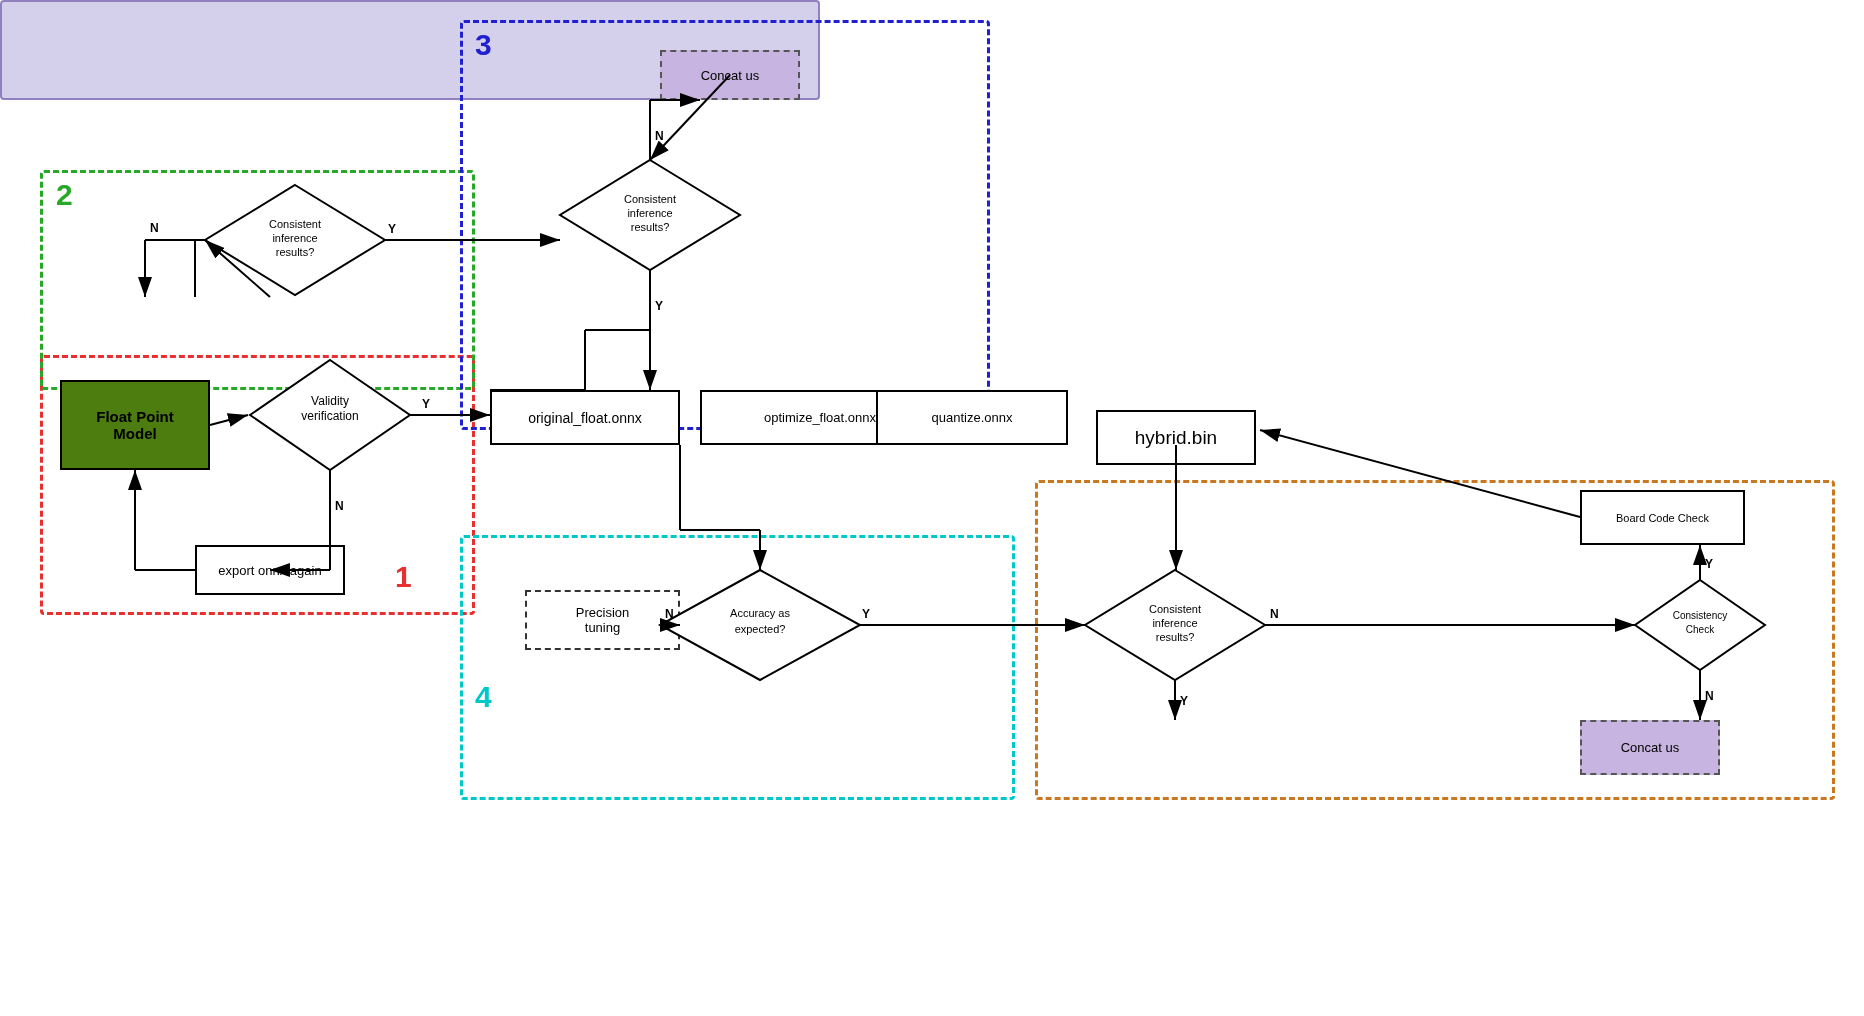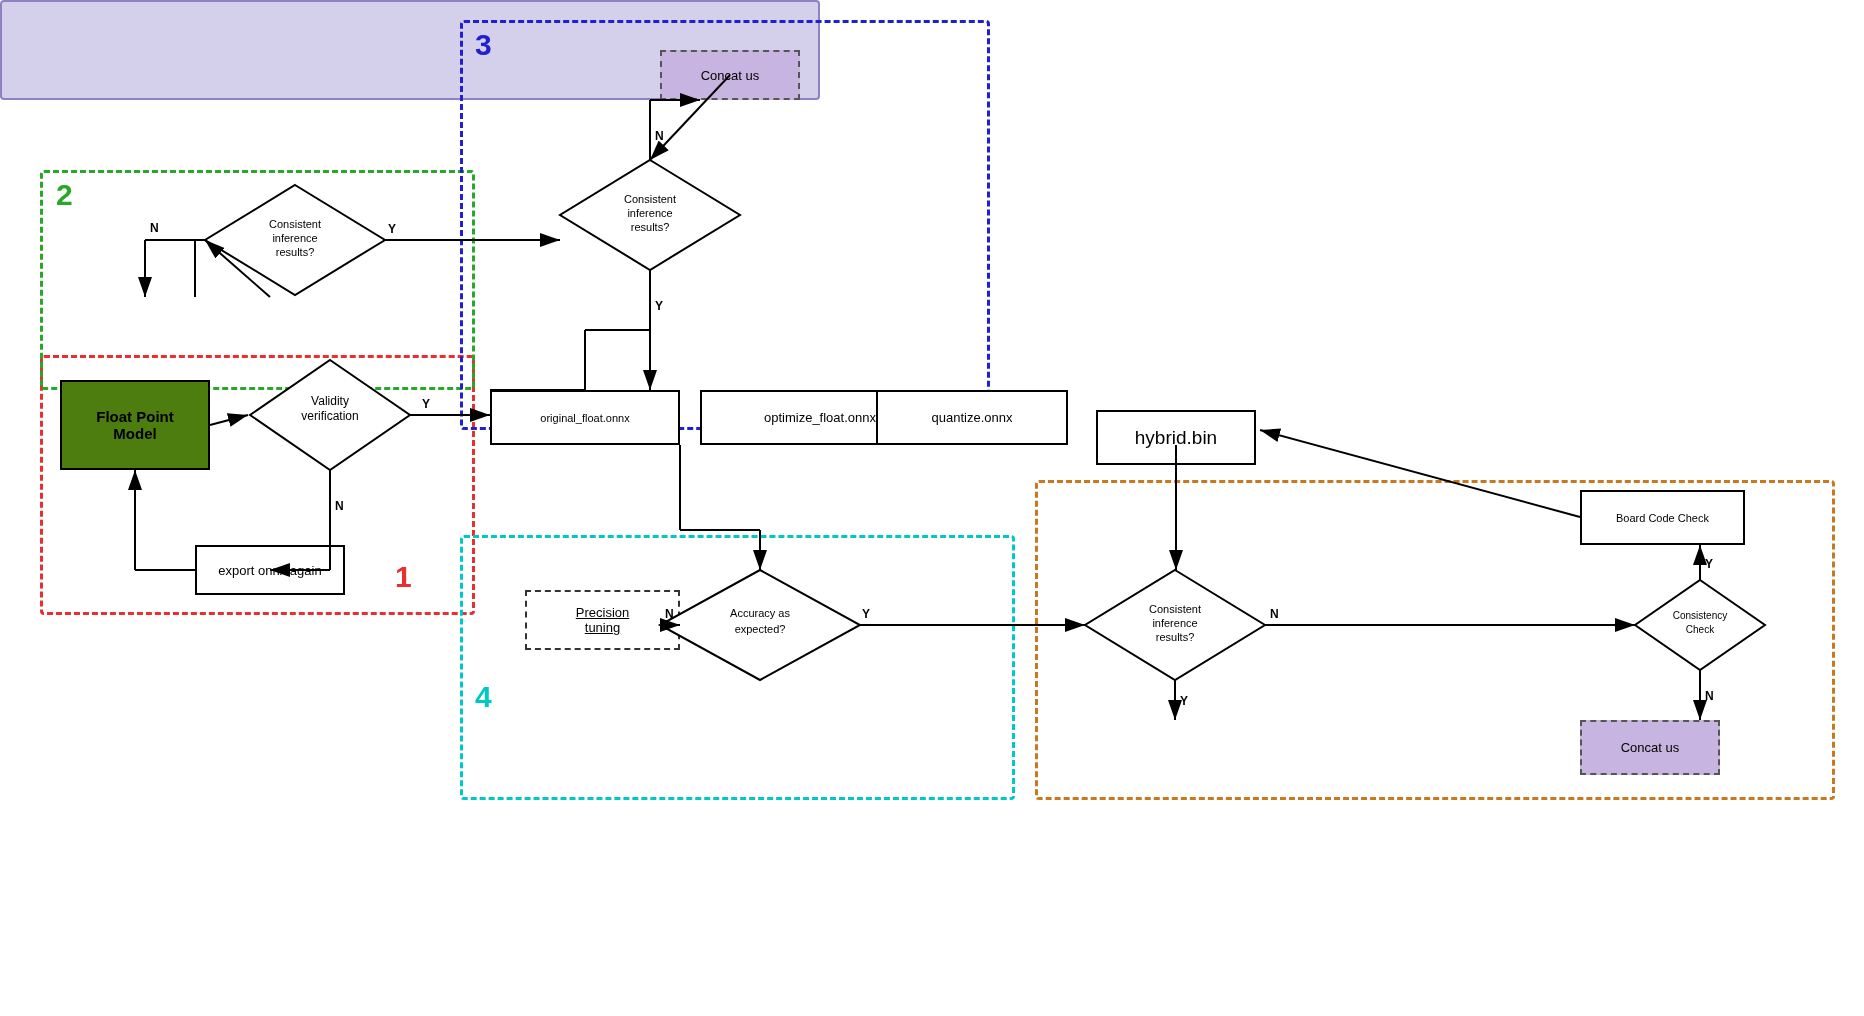--- a/index.html
+++ b/index.html
@@ -48,21 +48,21 @@
       font-size: 13px;
     }
     .box-check-yaml {
       left: 120px; top: 270px;
       width: 150px; height: 55px;
       font-size: 13px;
     }
     .box-original {
       left: 490px; top: 390px;
       width: 190px; height: 55px;
-      font-size: 11px;
+      font-size: 14px;
     }
     .box-optimize {
       left: 700px; top: 390px;
       width: 195px; height: 55px;
       font-size: 13px;
       padding-left: 45px;
     }
     .box-quantize {
       left: 876px; top: 390px;
       width: 192px; height: 55px;
@@ -78,21 +78,20 @@
       width: 140px; height: 50px;
       background: #c8b4e0;
       border: 2px dashed #555;
       font-size: 13px;
     }
     .box-precision {
       left: 525px; top: 590px;
       width: 155px; height: 60px;
       border: 2px dashed #333;
       font-size: 13px;
-      text-decoration: underline;
     }
     .box-board-code {
       left: 1580px; top: 490px;
       width: 165px; height: 55px;
       font-size: 11px;
     }
     .box-app-dev {
       left: 1120px; top: 720px;
       width: 165px; height: 65px;
       border: 2px dashed #333;

